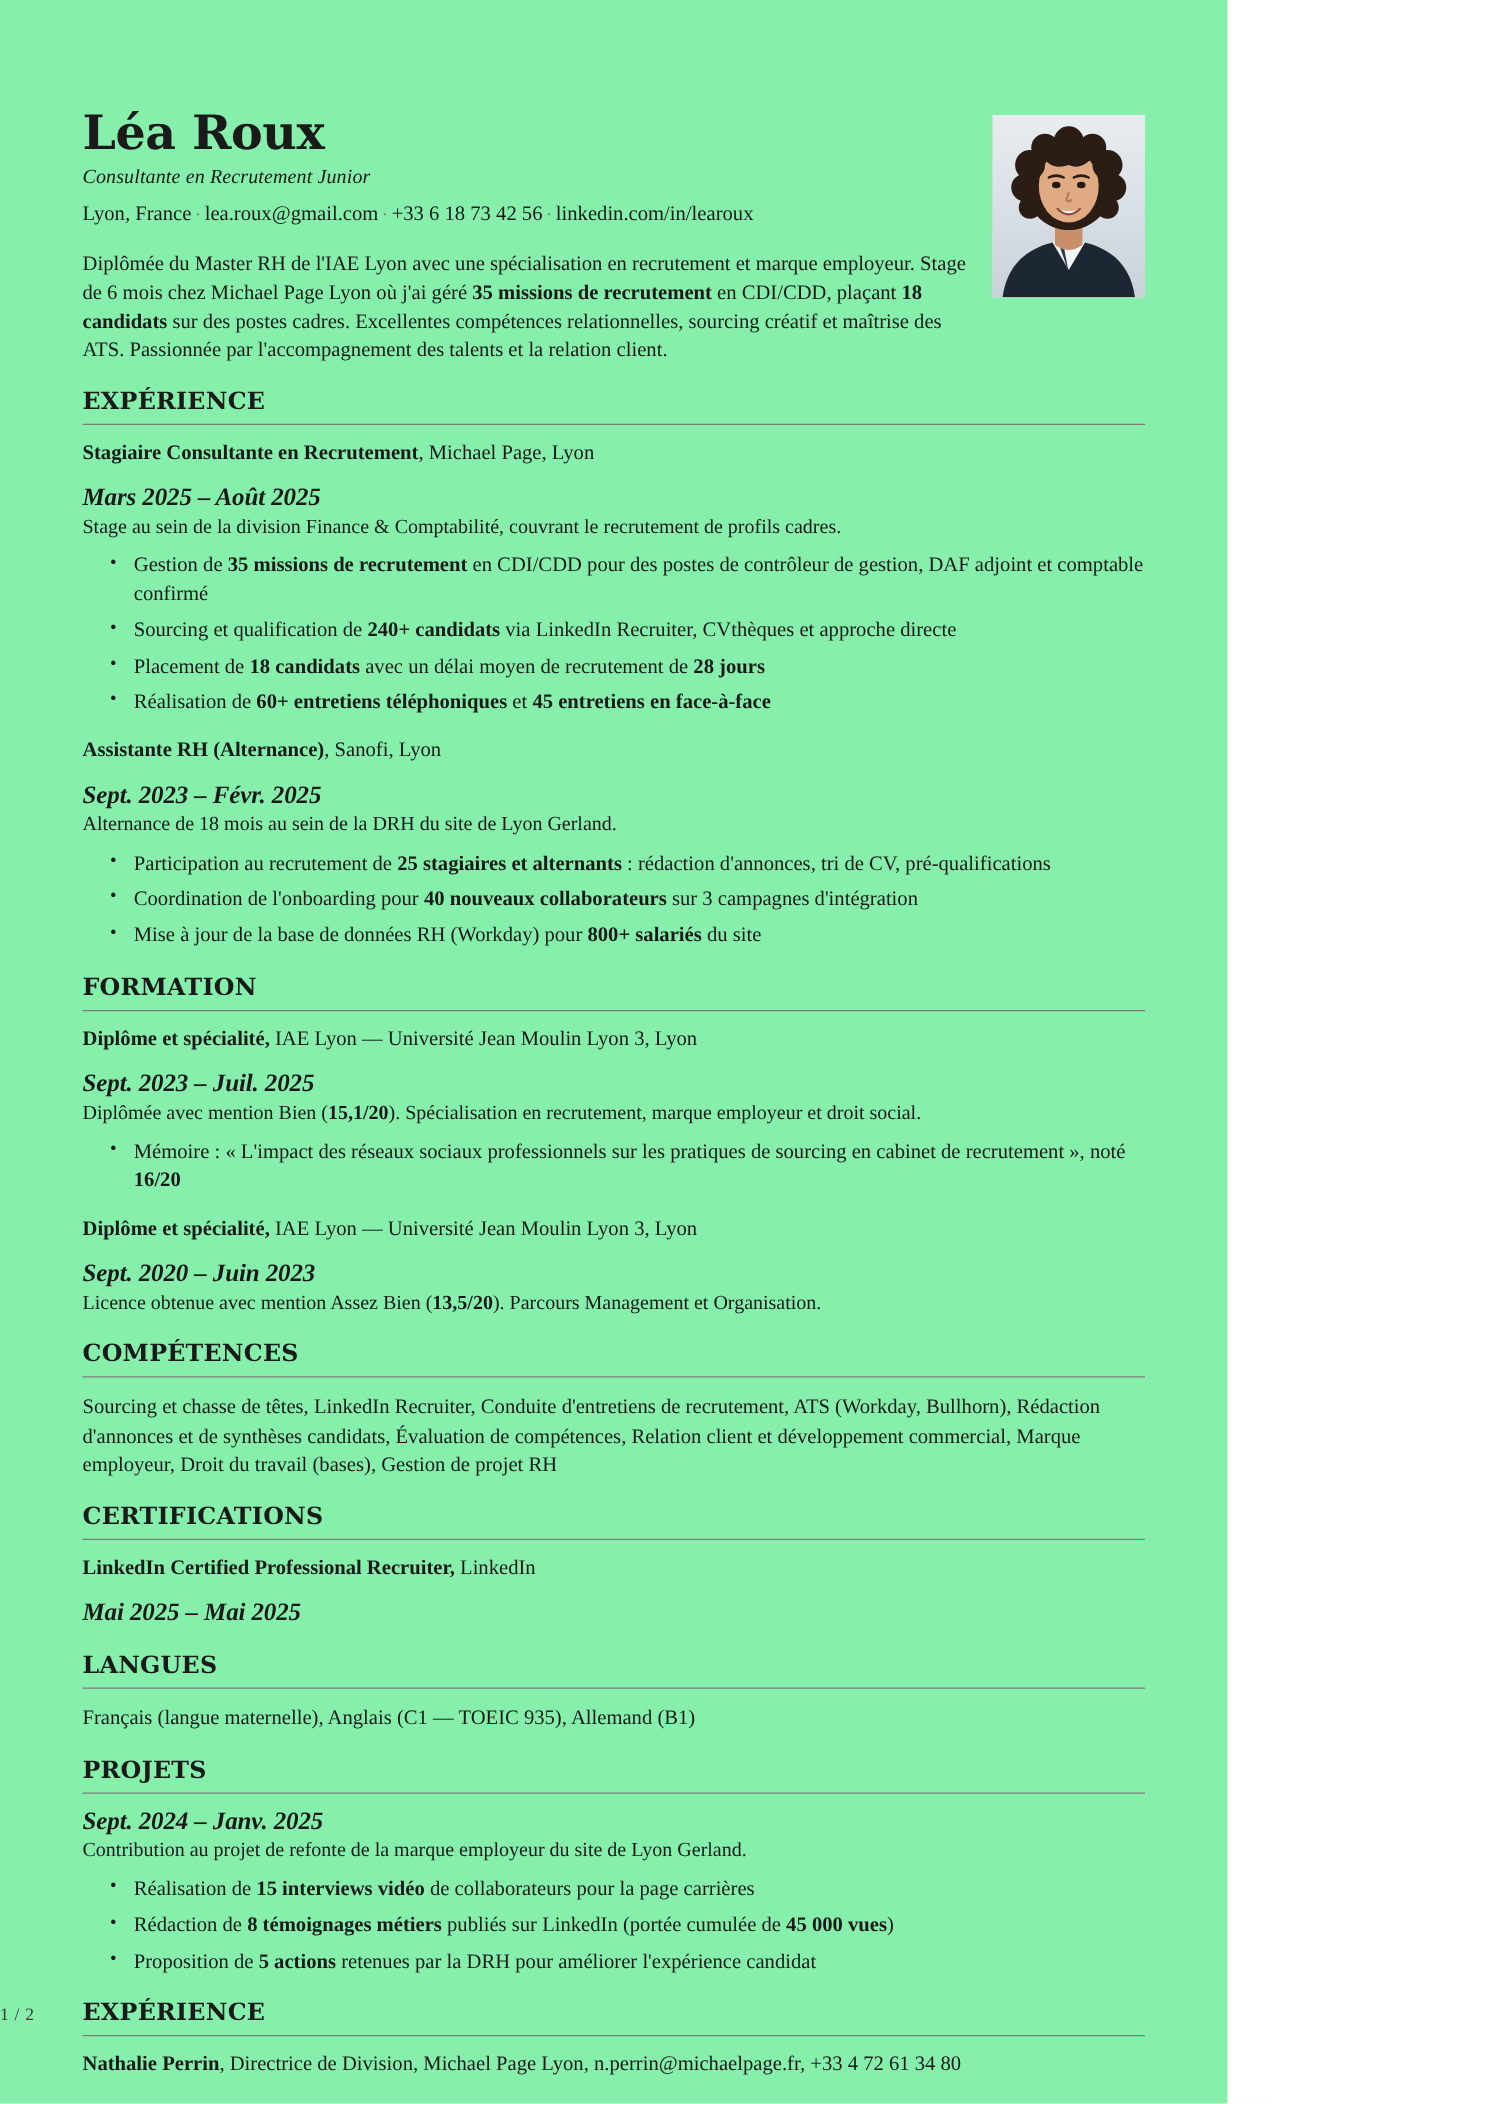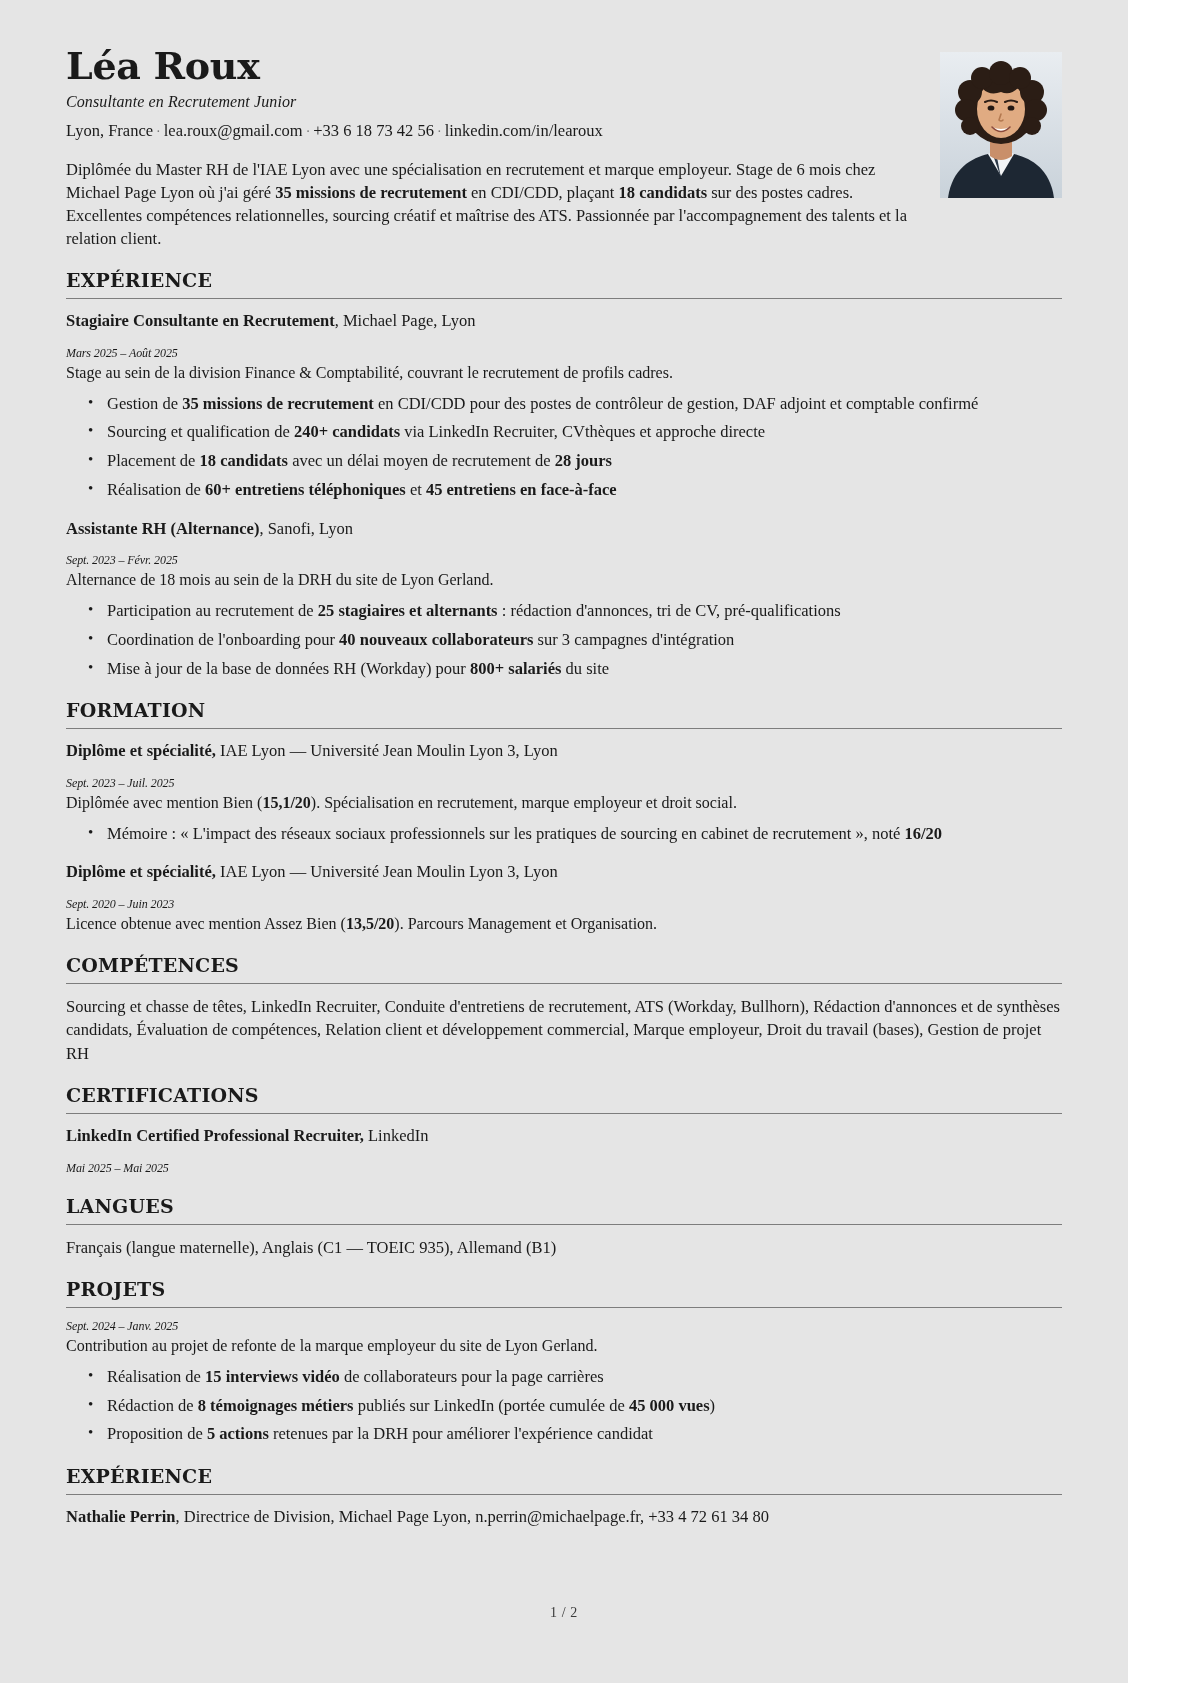--- a/index.html
+++ b/index.html
@@ -6,25 +6,25 @@
     margin: 0;
     padding: 0;
     background: #ffffff;
   }
   body {
     font-family: "Liberation Serif", "DejaVu Serif", serif;
     color: #1a1a1a;
   }
   .page {
     position: relative;
-    width: 1128px;
+    width: 982px;
     height: 1683px;
-    background: #e5e5e5;
+    background: #86efac;
     box-sizing: border-box;
-    padding: 46px 66px 0 66px;
+    padding: 86px 66px 0 66px;
     overflow: hidden;
   }
 
   
   .header {
     display: flex;
     align-items: flex-start;
     justify-content: space-between;
     gap: 18px;
   }
@@ -103,24 +103,25 @@
   .entry-title {
     font-size: 16.5px;
     line-height: 1.32;
     flex: 1 1 auto;
     min-width: 0;
   }
   .entry-title b { font-weight: 700; }
   .entry-date {
     flex: 0 0 auto;
     font-style: italic;
-    font-size: 12px;
+    font-size: 20px;
     letter-spacing: -0.1px;
     white-space: nowrap;
     color: #1a1a1a;
+    font-weight: bold;
   }
   .entry-sub {
     font-size: 16px;
     line-height: 1.35;
     margin-top: 1px;
   }
   ul.bullets {
     list-style: none;
     margin: 9px 0 0 0;
     padding: 0 0 0 22px;
@@ -147,21 +148,21 @@
     font-size: 16.5px;
     line-height: 1.42;
     margin: 0;
   }
 
   .footer {
     position: absolute;
     left: 0;
     right: 0;
     bottom: 62px;
-    text-align: center;
+    text-align: left;
     font-size: 14px;
     color: #3a3a3a;
     letter-spacing: 0.6px;
   }
 </style>
 </head>
 <body>
 
 <div class="page">
 

